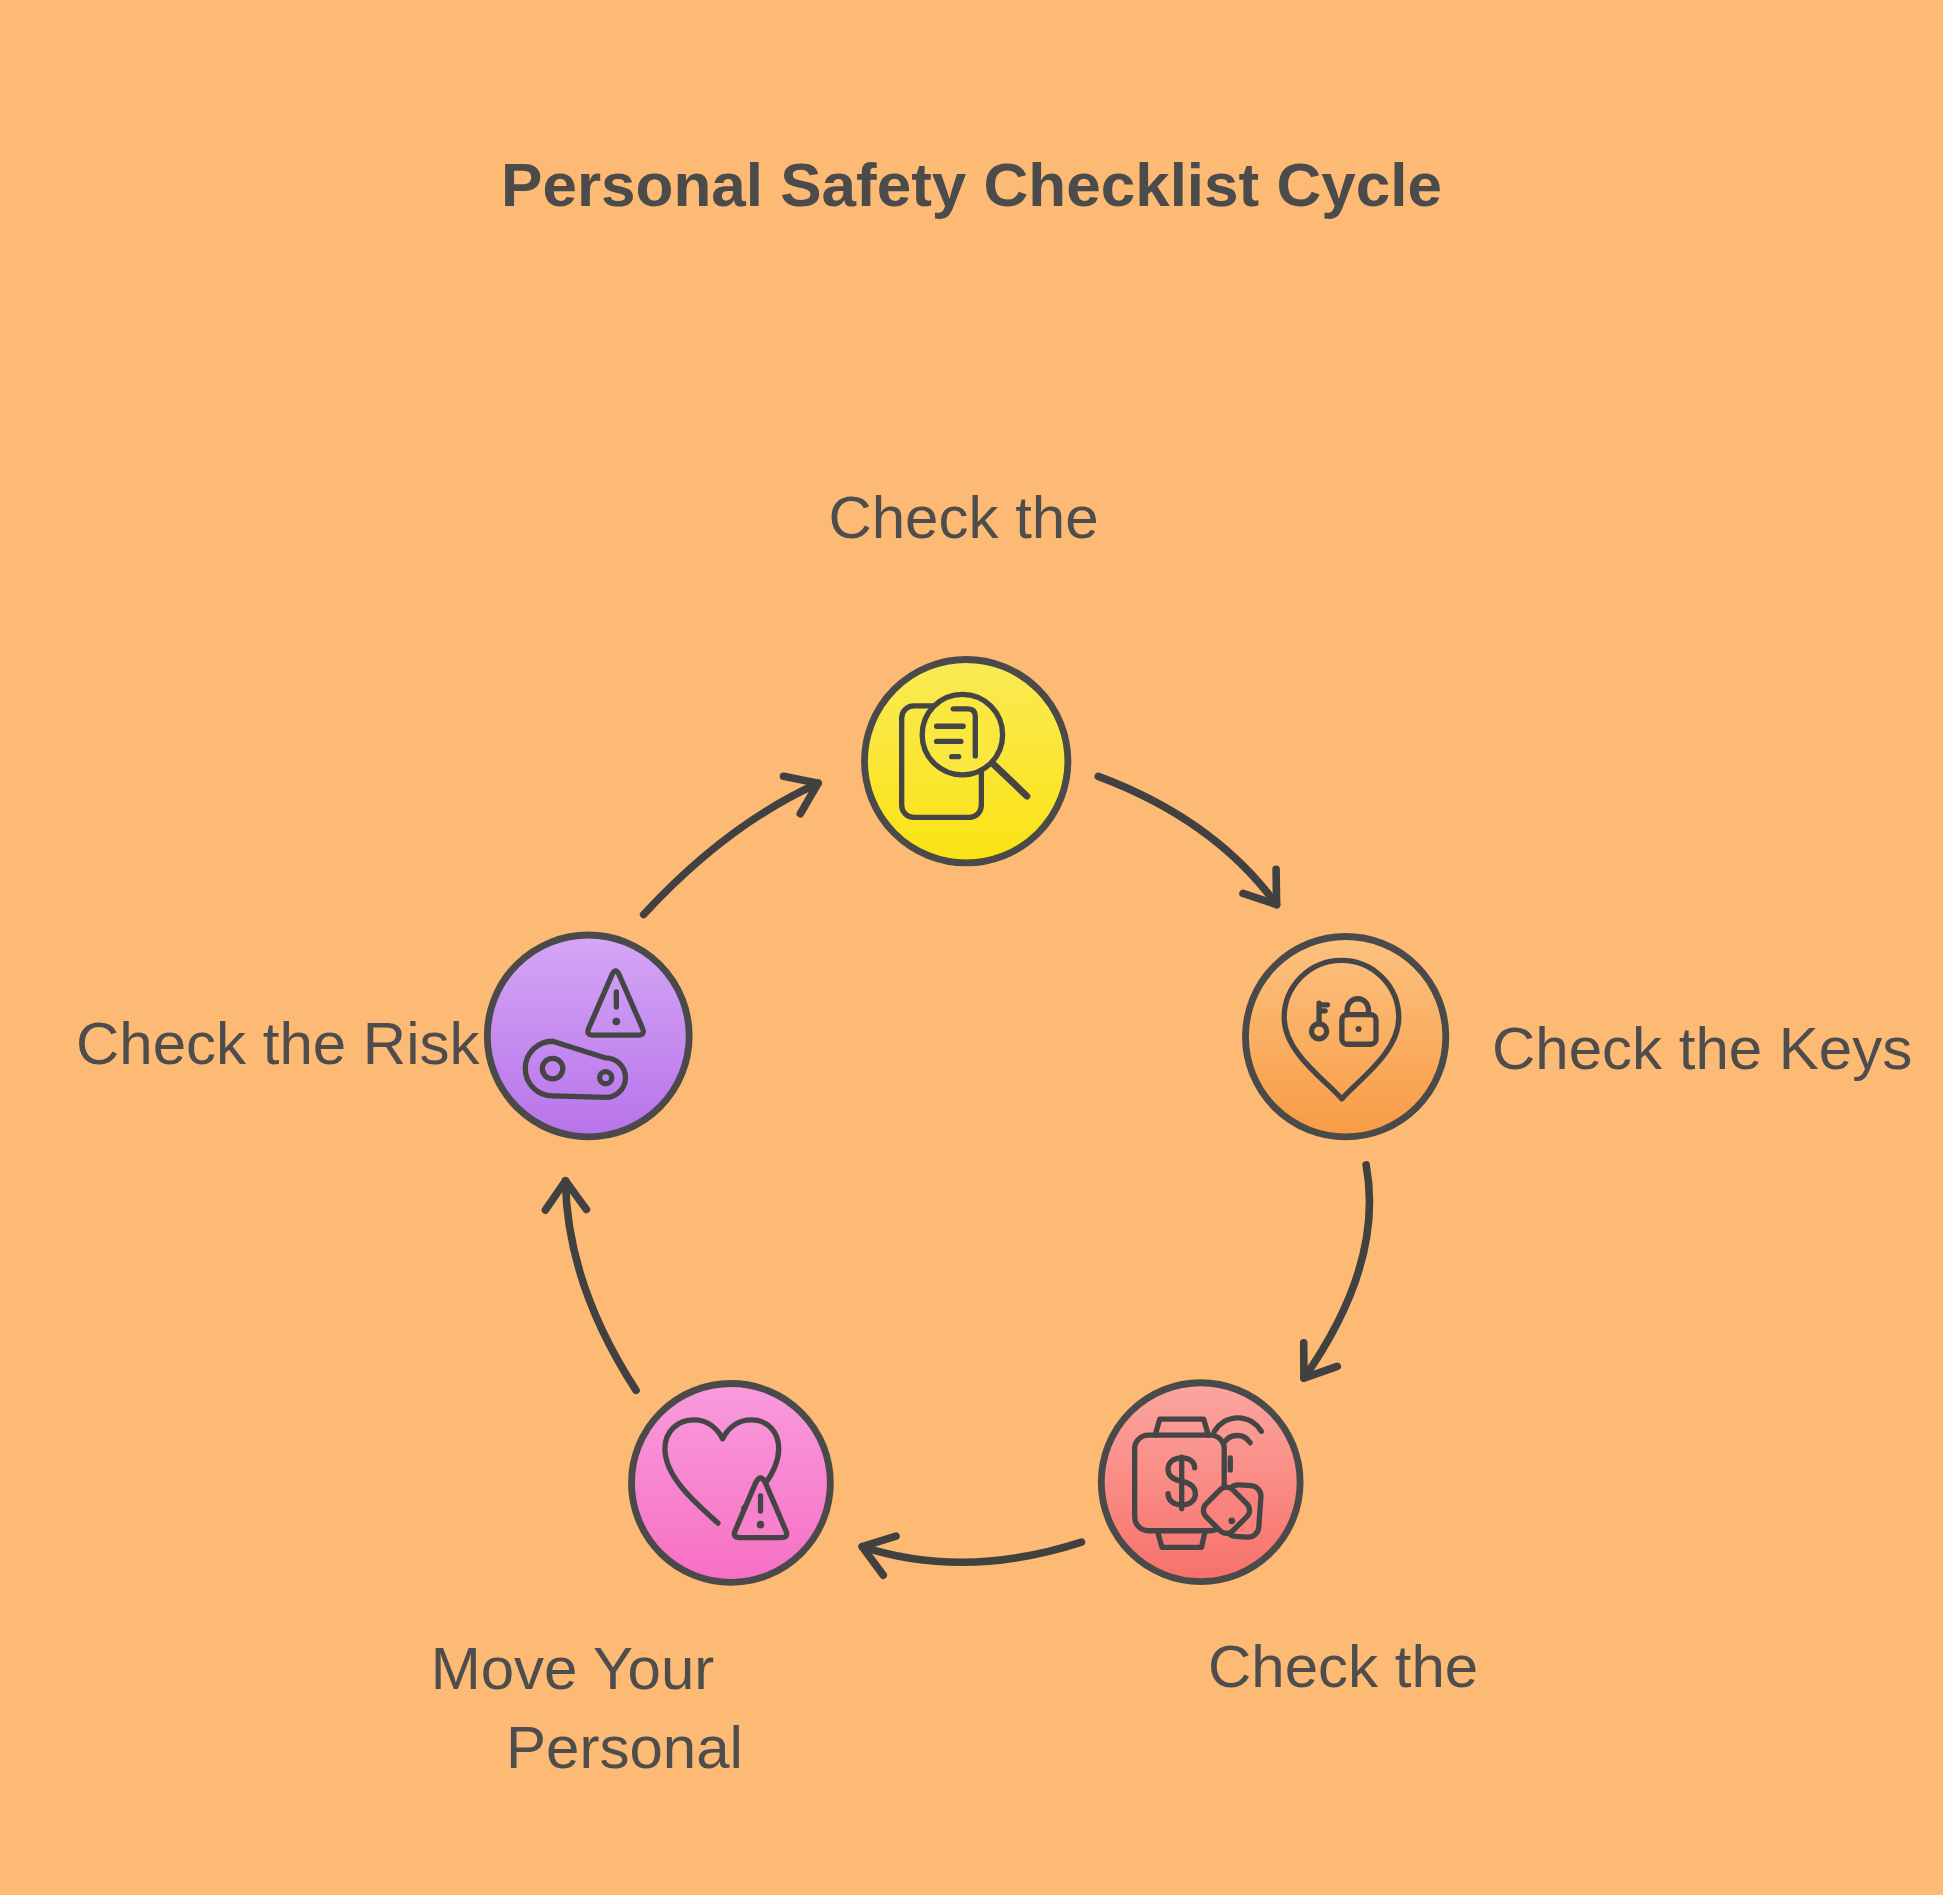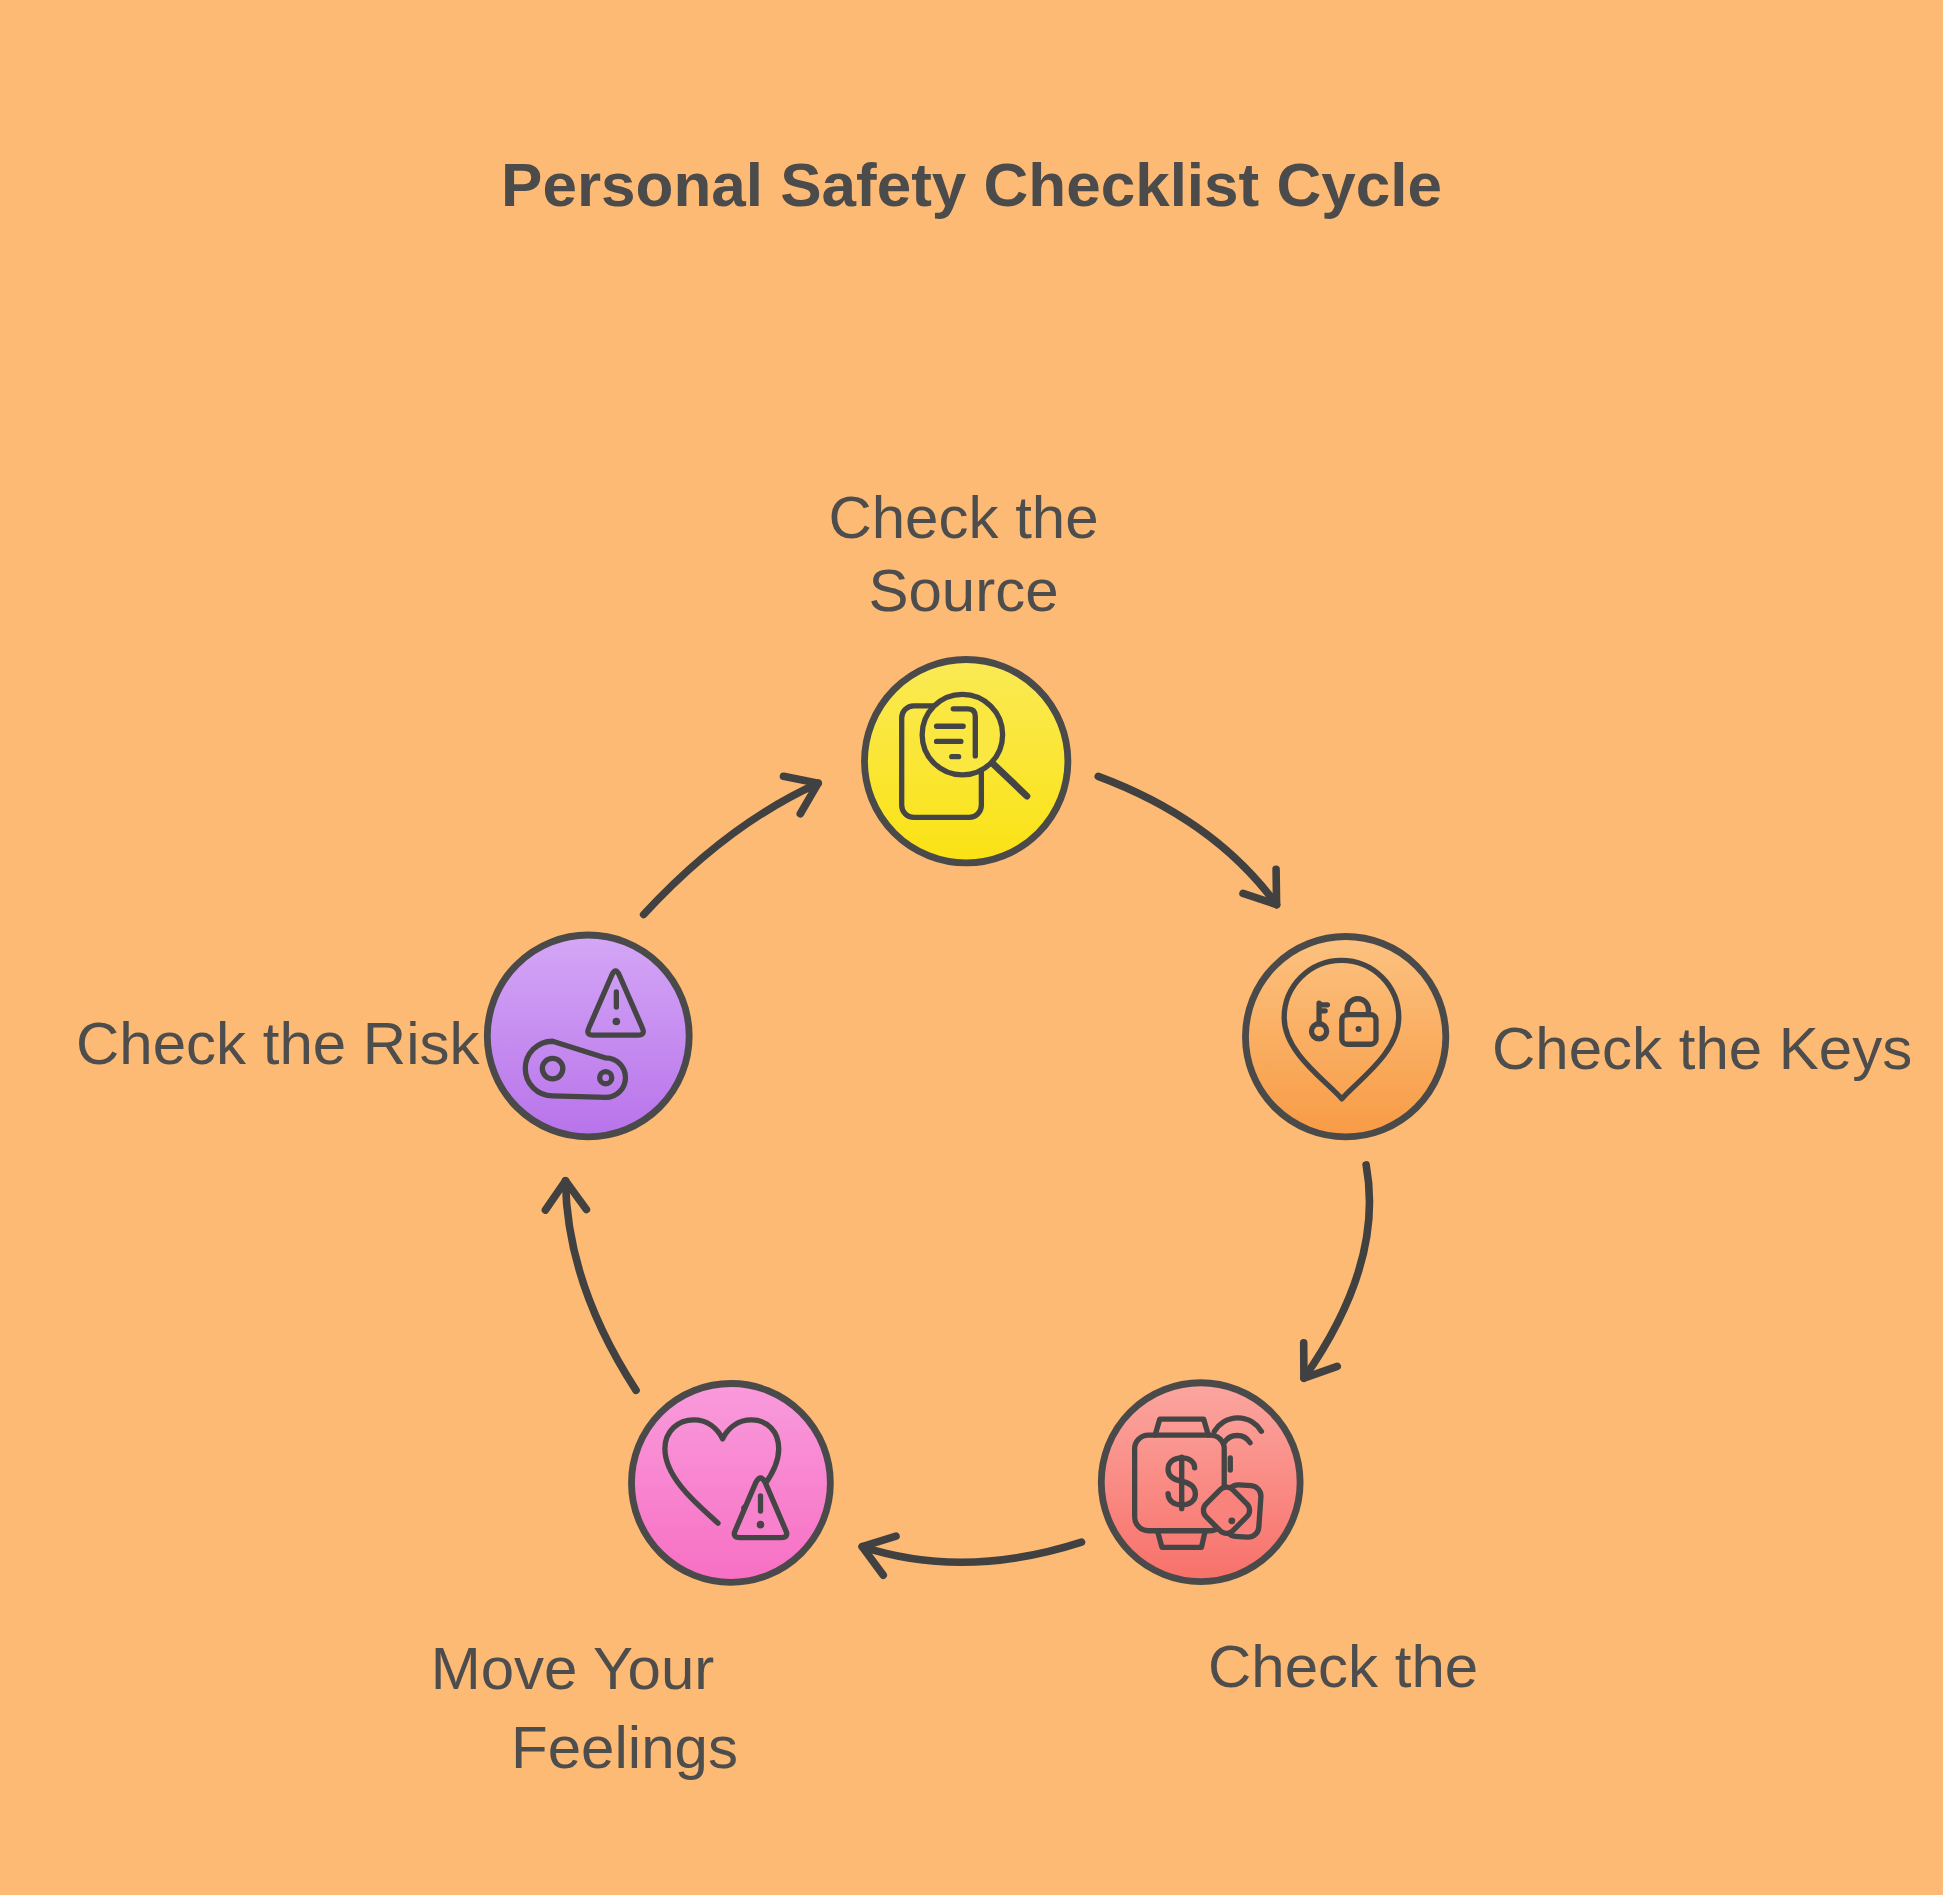--- a/index.html
+++ b/index.html
@@ -120,34 +120,33 @@
         <circle cx="172" cy="116" r="5" fill="#454545" stroke="none"></circle>
         <path d="M88,142 L158,164 A26,26 0 1 1 158,216 L88,214 A36,36 0 1 1 88,142 Z"></path>
         <circle cx="88" cy="178" r="13.5"></circle>
         <circle cx="158" cy="190" r="8"></circle>
       </g>
     </g>
   </svg>
 
   <div class="label lbl-source">
     <span class="ln">Check the</span>
-    <span class="ln">Source</span>
   </div>
 
   <div class="label lbl-keys">
     <span class="ln">Check the Keys</span>
   </div>
 
   <div class="label lbl-wallet">
     <span class="ln">Check the</span>
   </div>
 
   <div class="label lbl-feelings">
     <span class="ln">Move Your</span>
-    <span class="ln ln2">Feelings</span>
+    <span class="ln ln2">Personal</span>
   </div>
 
   <div class="label lbl-risk">
     <span class="ln">Check the Risk</span>
   </div>
 
 </div>
 
 
 </body></html>

